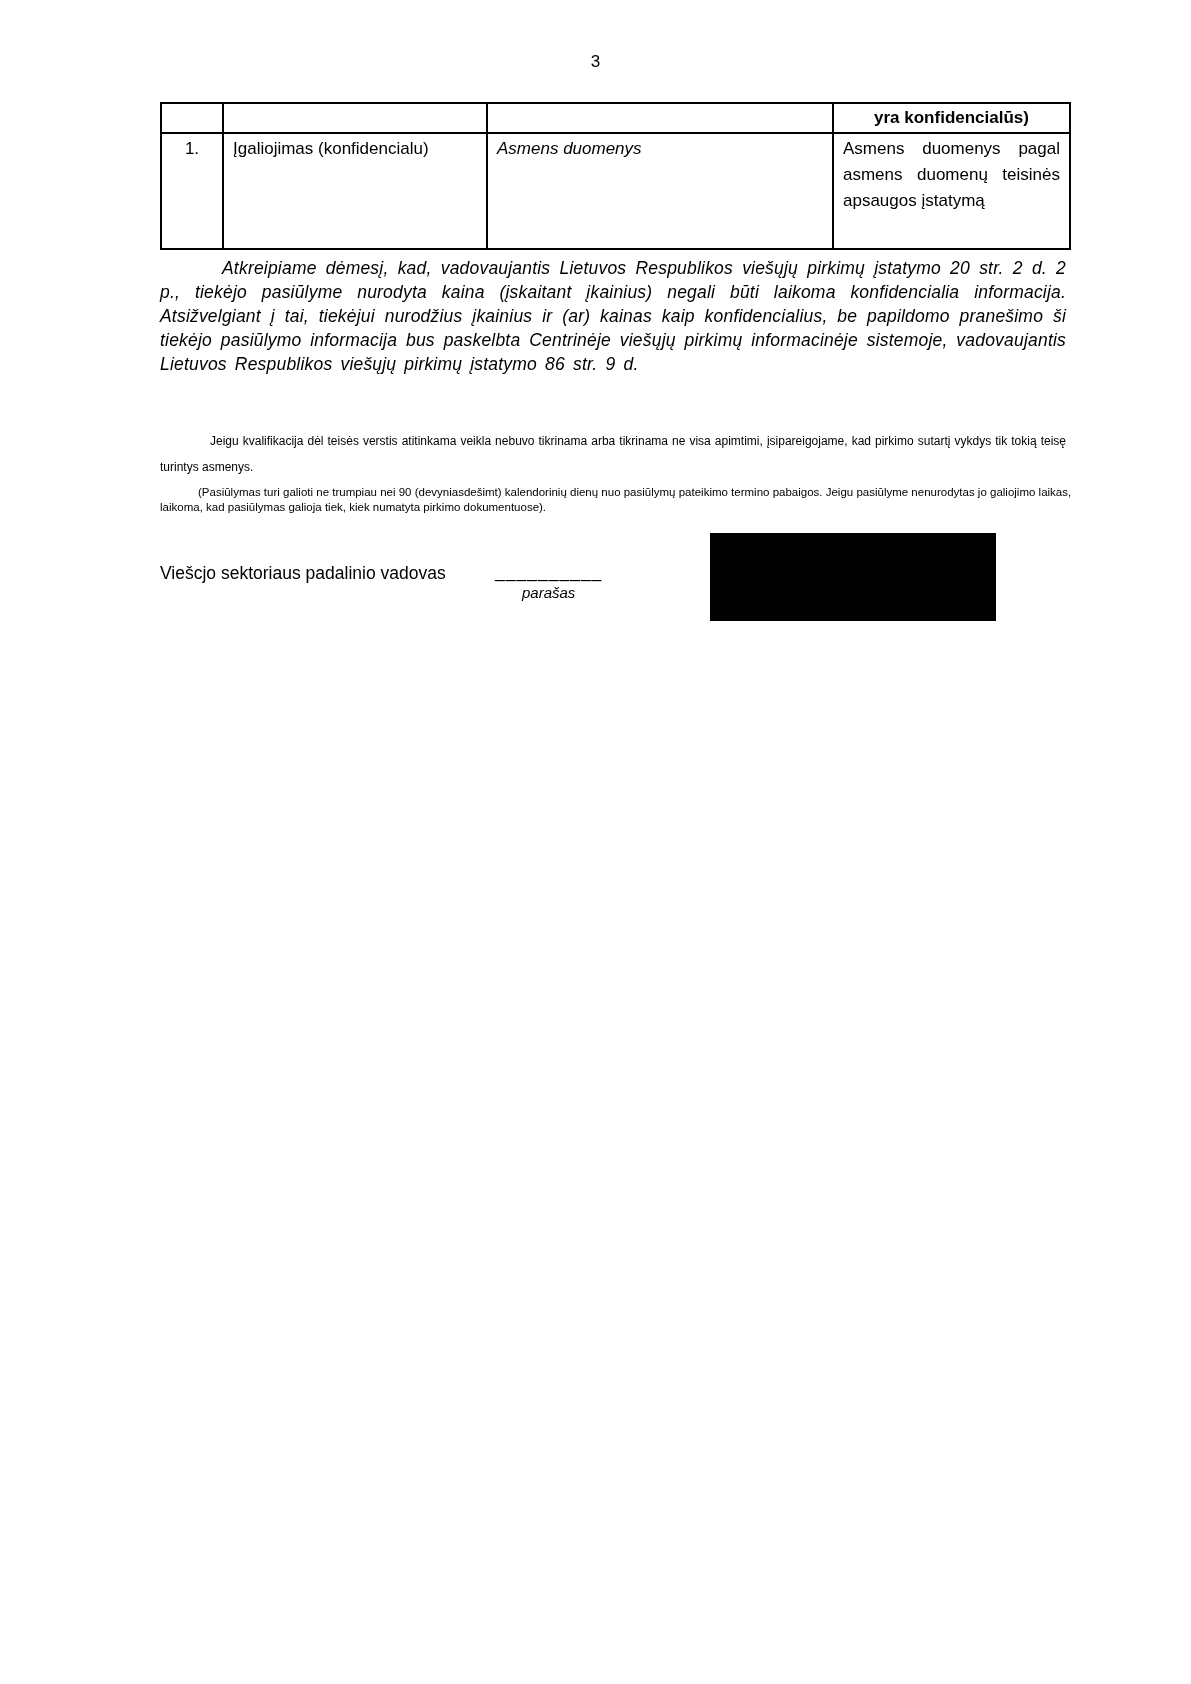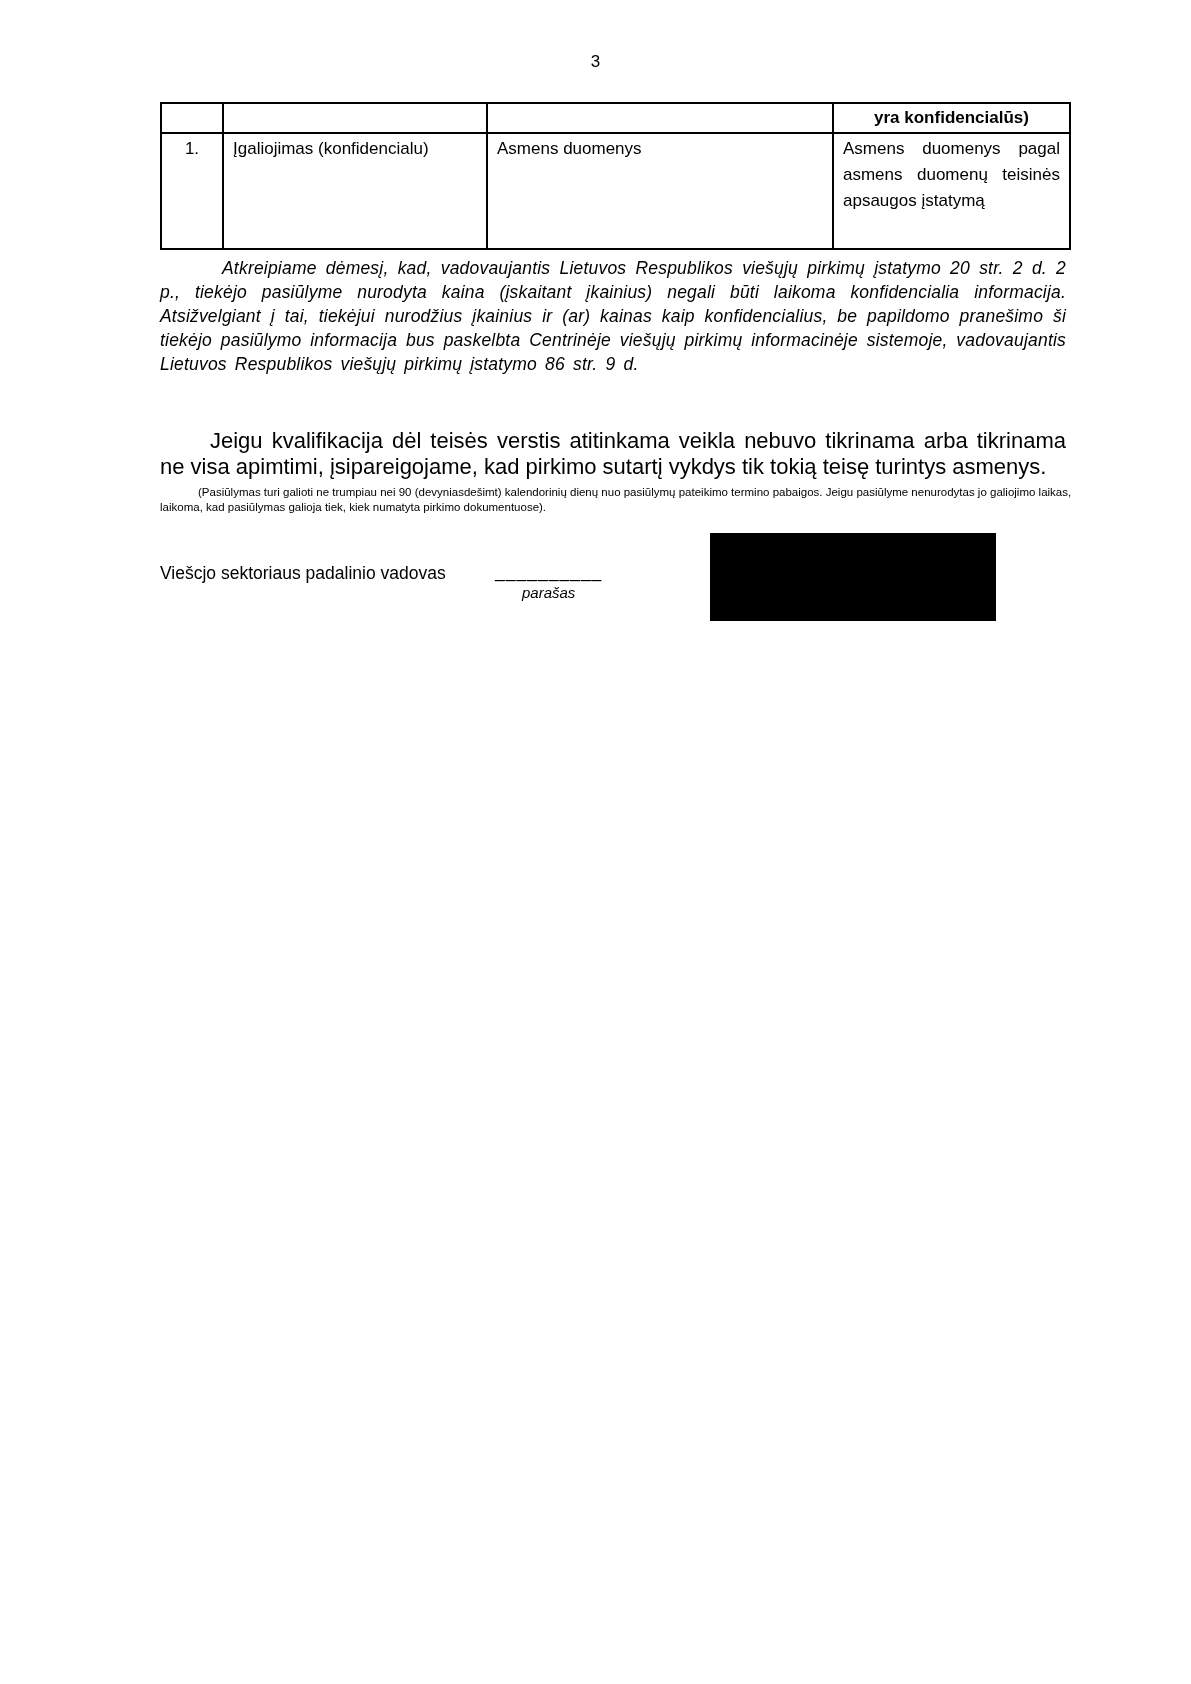--- a/index.html
+++ b/index.html
@@ -28,21 +28,21 @@
     font-size: 17px;
   }
   table.doc-table td {
     border: 2px solid #000000;
     vertical-align: top;
     padding: 2px 9px 4px 9px;
     line-height: 26px;
   }
   .col-num   { width: 62px;  text-align: center; }
   .col-doc   { width: 264px; }
-  .col-info  { width: 346px; }
+  .col-info  { width: 346px; font-style: italic; }
   .col-basis { width: 237px; }
   tr.hdr-row td { height: 30px; padding-top: 2px; padding-bottom: 2px; line-height: 24px; }
   tr.hdr-row .col-basis { font-weight: bold; text-align: center; }
   tr.body-row td { height: 116px; }
   tr.body-row .col-basis { text-align: justify; }
   
   .notice-par {
     width: 906px;
     margin: 6px 0 0 160px;
     font-size: 17.5px;
@@ -50,21 +50,21 @@
     font-weight: normal;
     font-style: italic;
     text-align: justify;
     text-indent: 62px;
     letter-spacing: 0.2px;
     word-spacing: 3px;
   }
   .qual-par {
     width: 906px;
     margin: 52px 0 0 160px;
-    font-size: 22px;
+    font-size: 12px;
     line-height: 26px;
     text-align: justify;
     text-indent: 50px;
   }
   .validity-line {
     margin: 30px 0 0 160px;
     font-size: 17.5px;
     line-height: 22px;
     text-indent: 38px;
     white-space: nowrap;

